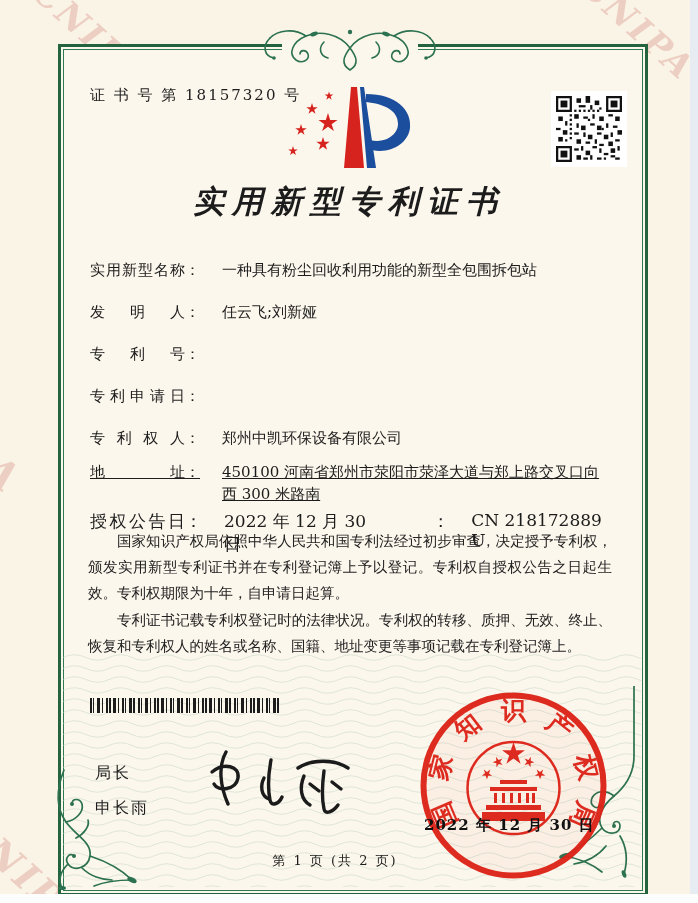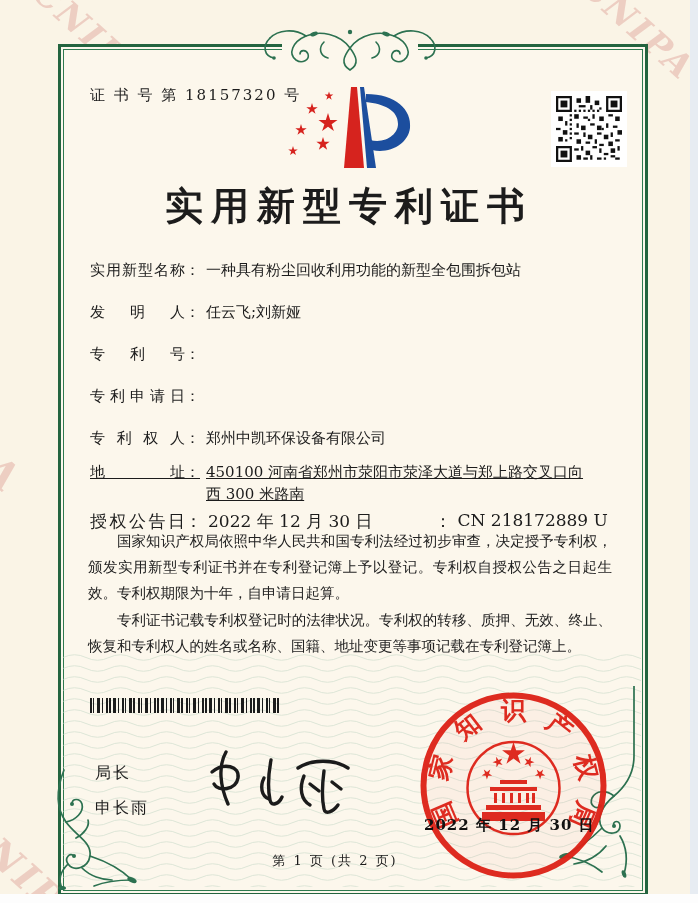--- a/index.html
+++ b/index.html
@@ -11,25 +11,25 @@
          border:3px solid #23643f;background:#fcf7ec;}
   .frame-inner{position:absolute;left:2px;top:2px;right:2px;bottom:2px;border:1px solid #2e7a50;}
   .wm{position:absolute;font-style:italic;font-weight:bold;letter-spacing:3px;
       transform:rotate(42deg);transform-origin:left top;pointer-events:none;white-space:nowrap;}
   .wm.pink{color:rgba(221,160,150,0.45);}
   .wm.beige{color:rgba(186,158,142,0.33);}
   .wm.gray{color:rgba(150,142,130,0.35);}
   .cert-no{position:absolute;left:90px;top:86px;font-size:15px;letter-spacing:2px;}
   .qr{position:absolute;left:551px;top:91px;background:#fff;padding:5px;}
   .title{position:absolute;left:0;top:181px;width:698px;text-align:center;
-         font-size:38px;font-weight:bold;letter-spacing:8px;}
+         font-size:31px;font-weight:bold;letter-spacing:8px;font-style:italic;}
   .field-row{position:absolute;left:90px;font-size:15px;line-height:22px;display:flex;}
   .lbl{display:inline-block;width:95px;text-align:justify;text-align-last:justify;flex:none;}
   .colon{flex:none;}
-  .val{margin-left:6px;white-space:pre-line;max-width:430px;}
+  .val{margin-left:22px;white-space:pre-line;max-width:430px;}
   .grant-row{position:absolute;left:90px;top:510px;font-size:17px;display:flex;width:520px;}
   .grant-left{display:flex;}
   .grant-right{display:flex;margin-left:62px;}
   .body-text{position:absolute;left:88px;top:528px;width:524px;}
   .body-text p{margin:0 0 1px 0;font-size:14.5px;line-height:26px;text-indent:2em;
                text-align:justify;color:#222;}
   .barcode{position:absolute;left:90px;top:698px;width:192px;height:15px;
     background:
       repeating-linear-gradient(90deg,transparent 0 19px,#1c1c1c 19px 21px,transparent 21px 24px),
       repeating-linear-gradient(90deg,#1c1c1c 0 2px,transparent 2px 3px,#1c1c1c 3px 4px,

